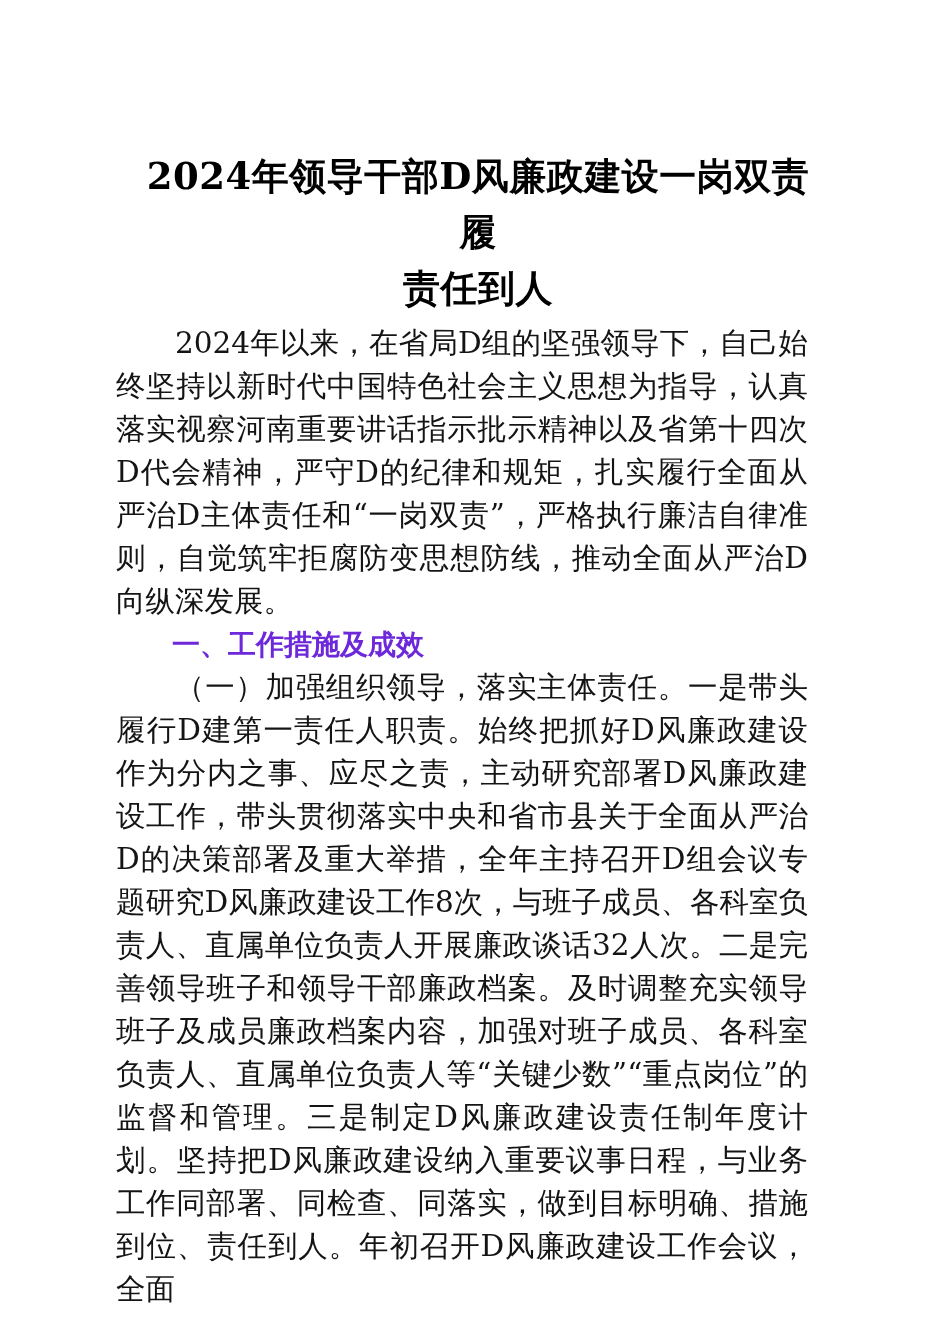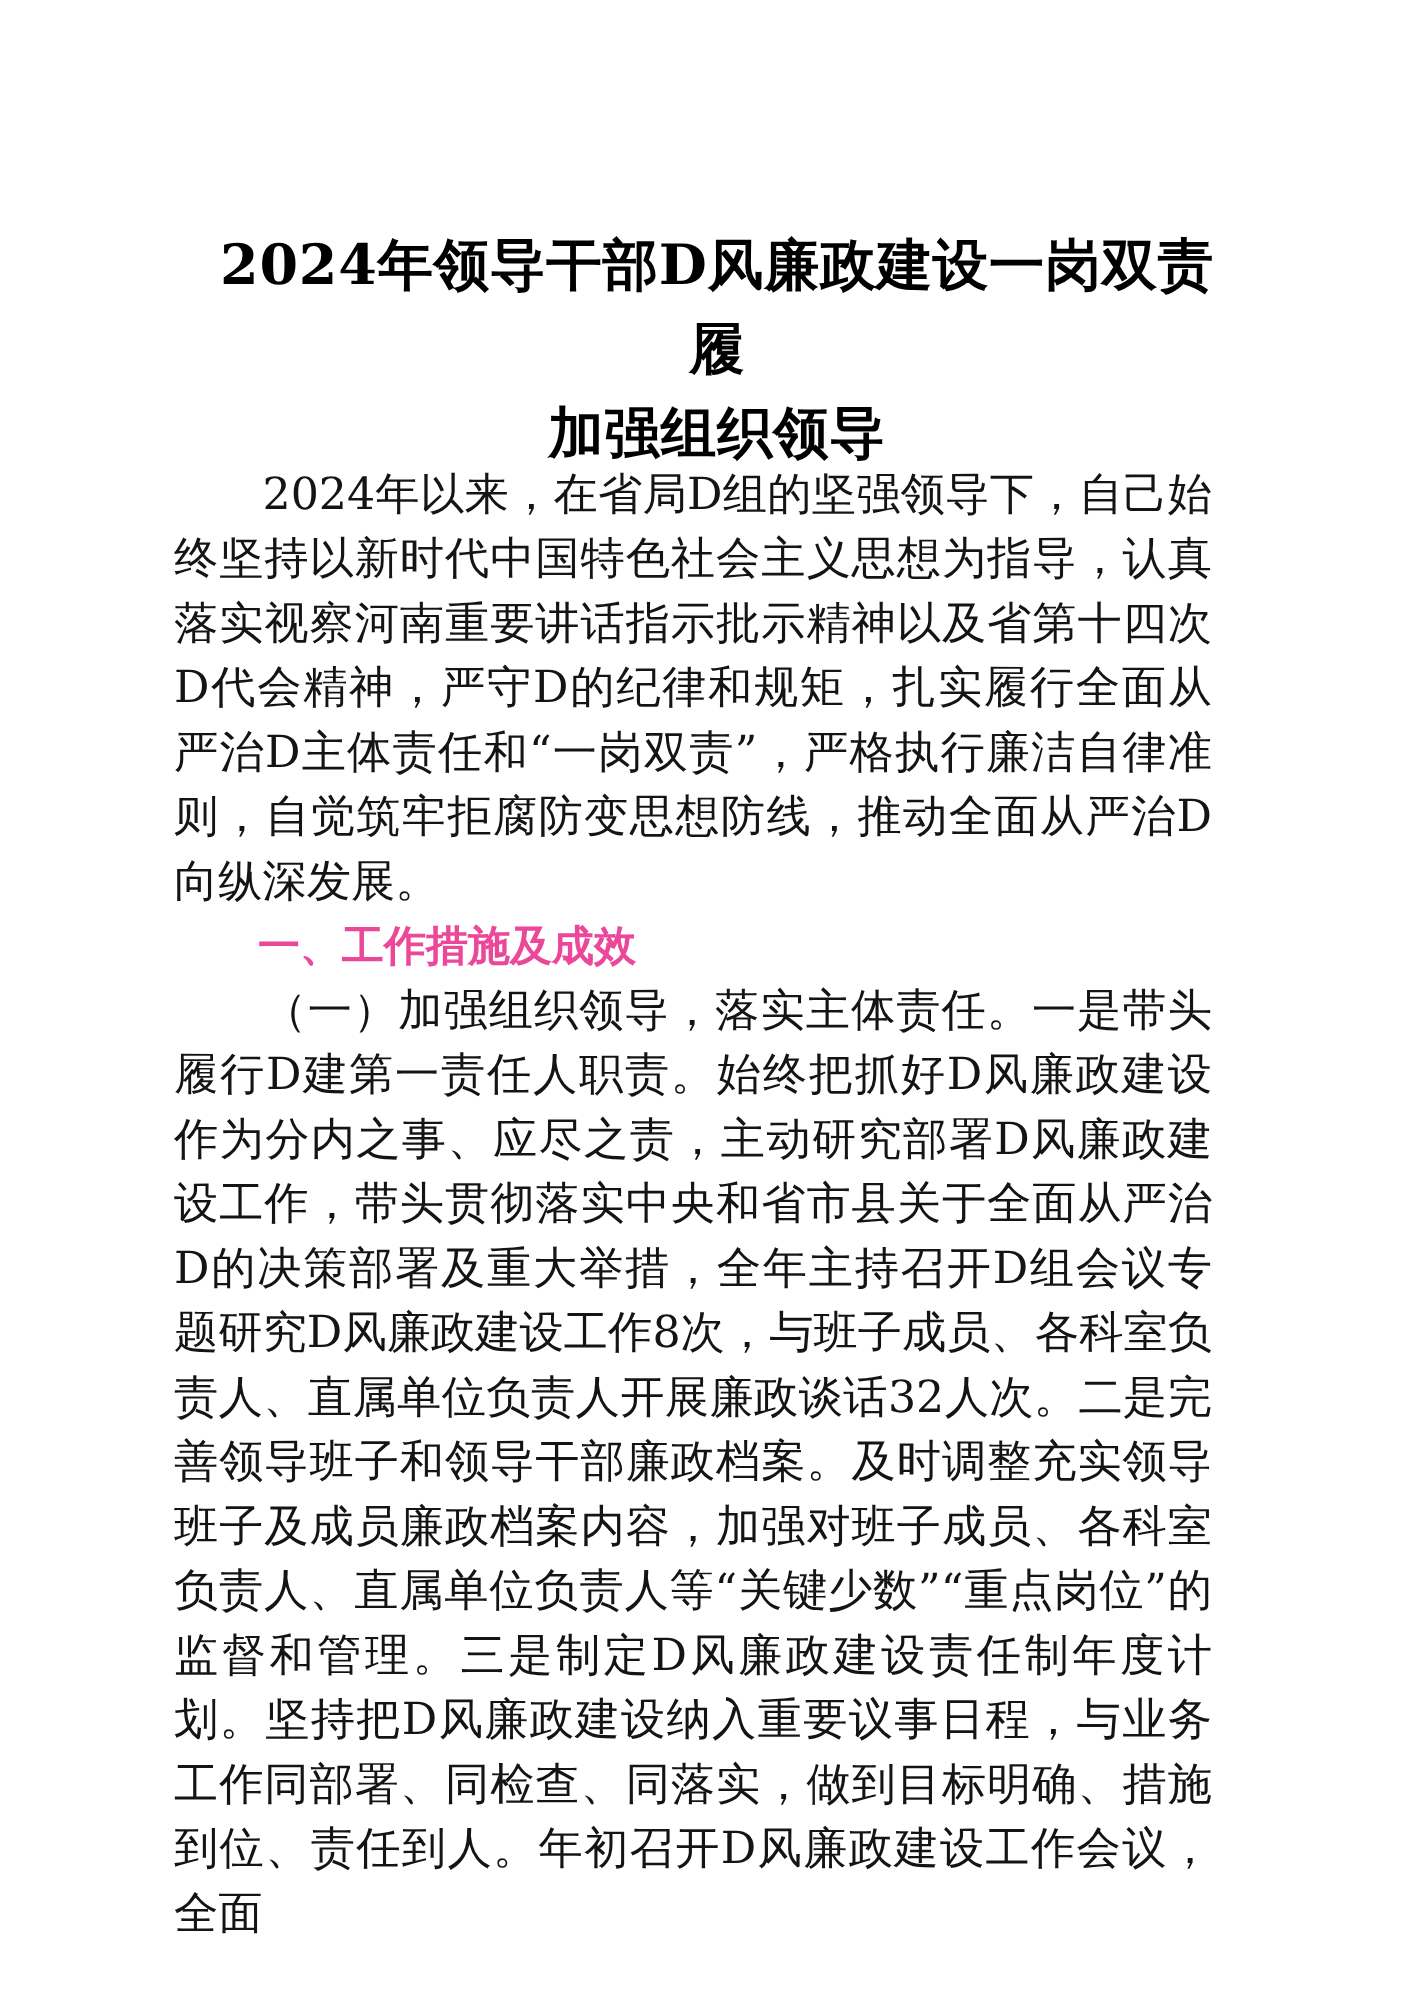--- a/index.html
+++ b/index.html
@@ -40,21 +40,21 @@
   .title-block {
     position: absolute;
     left: 132px;
     top: 148px;
     width: 692px;
   }
 
   .body-block {
     position: absolute;
     left: 116px;
-    top: 308px;
+    top: 322px;
     width: 692px;
   }
 
   p.para {
     margin: 0;
     padding: 0;
     font-size: 29.5px;
     line-height: 43px;
     text-align: justify;
     text-justify: inter-ideograph;
@@ -71,31 +71,31 @@
 
   h2.section-heading {
     margin: 0;
     padding: 0;
     font-family: "DejaVu Sans", "Liberation Sans", sans-serif;
     font-weight: bold;
     font-size: 28px;
     line-height: 43px;
     text-indent: 56px;
     letter-spacing: 0px;
-    color: #ec4899;
+    color: #6d28d9;
   }
 </style>
 </head>
 <body>
 
 <div class="page">
 
   <div class="title-block">
     <div class="doc-title">2024年领导干部D风廉政建设一岗双责履</div>
-    <div class="doc-title">加强组织领导</div>
+    <div class="doc-title">责任到人</div>
   </div>
 
   <div class="body-block">
 
     <p class="para indent">2024年以来，在省局D组的坚强领导下，自己始终坚持以新时代中国特色社会主义思想为指导，认真落实视察河南重要讲话指示批示精神以及省第十四次D代会精神，严守D的纪律和规矩，扎实履行全面从严治D主体责任和“一岗双责”，严格执行廉洁自律准则，自觉筑牢拒腐防变思想防线，推动全面从严治D向纵深发展。</p>
 
     <h2 class="section-heading">一、工作措施及成效</h2>
 
     <p class="para indent">（一）加强组织领导，落实主体责任。一是带头履行D建第一责任人职责。始终把抓好D风廉政建设作为分内之事、应尽之责，主动研究部署D风廉政建设工作，带头贯彻落实中央和省市县关于全面从严治D的决策部署及重大举措，全年主持召开D组会议专题研究D风廉政建设工作8次，与班子成员、各科室负责人、直属单位负责人开展廉政谈话32人次。二是完善领导班子和领导干部廉政档案。及时调整充实领导班子及成员廉政档案内容，加强对班子成员、各科室负责人、直属单位负责人等“关键少数”“重点岗位”的监督和管理。三是制定D风廉政建设责任制年度计划。坚持把D风廉政建设纳入重要议事日程，与业务工作同部署、同检查、同落实，做到目标明确、措施到位、责任到人。年初召开D风廉政建设工作会议，全面</p>
 

